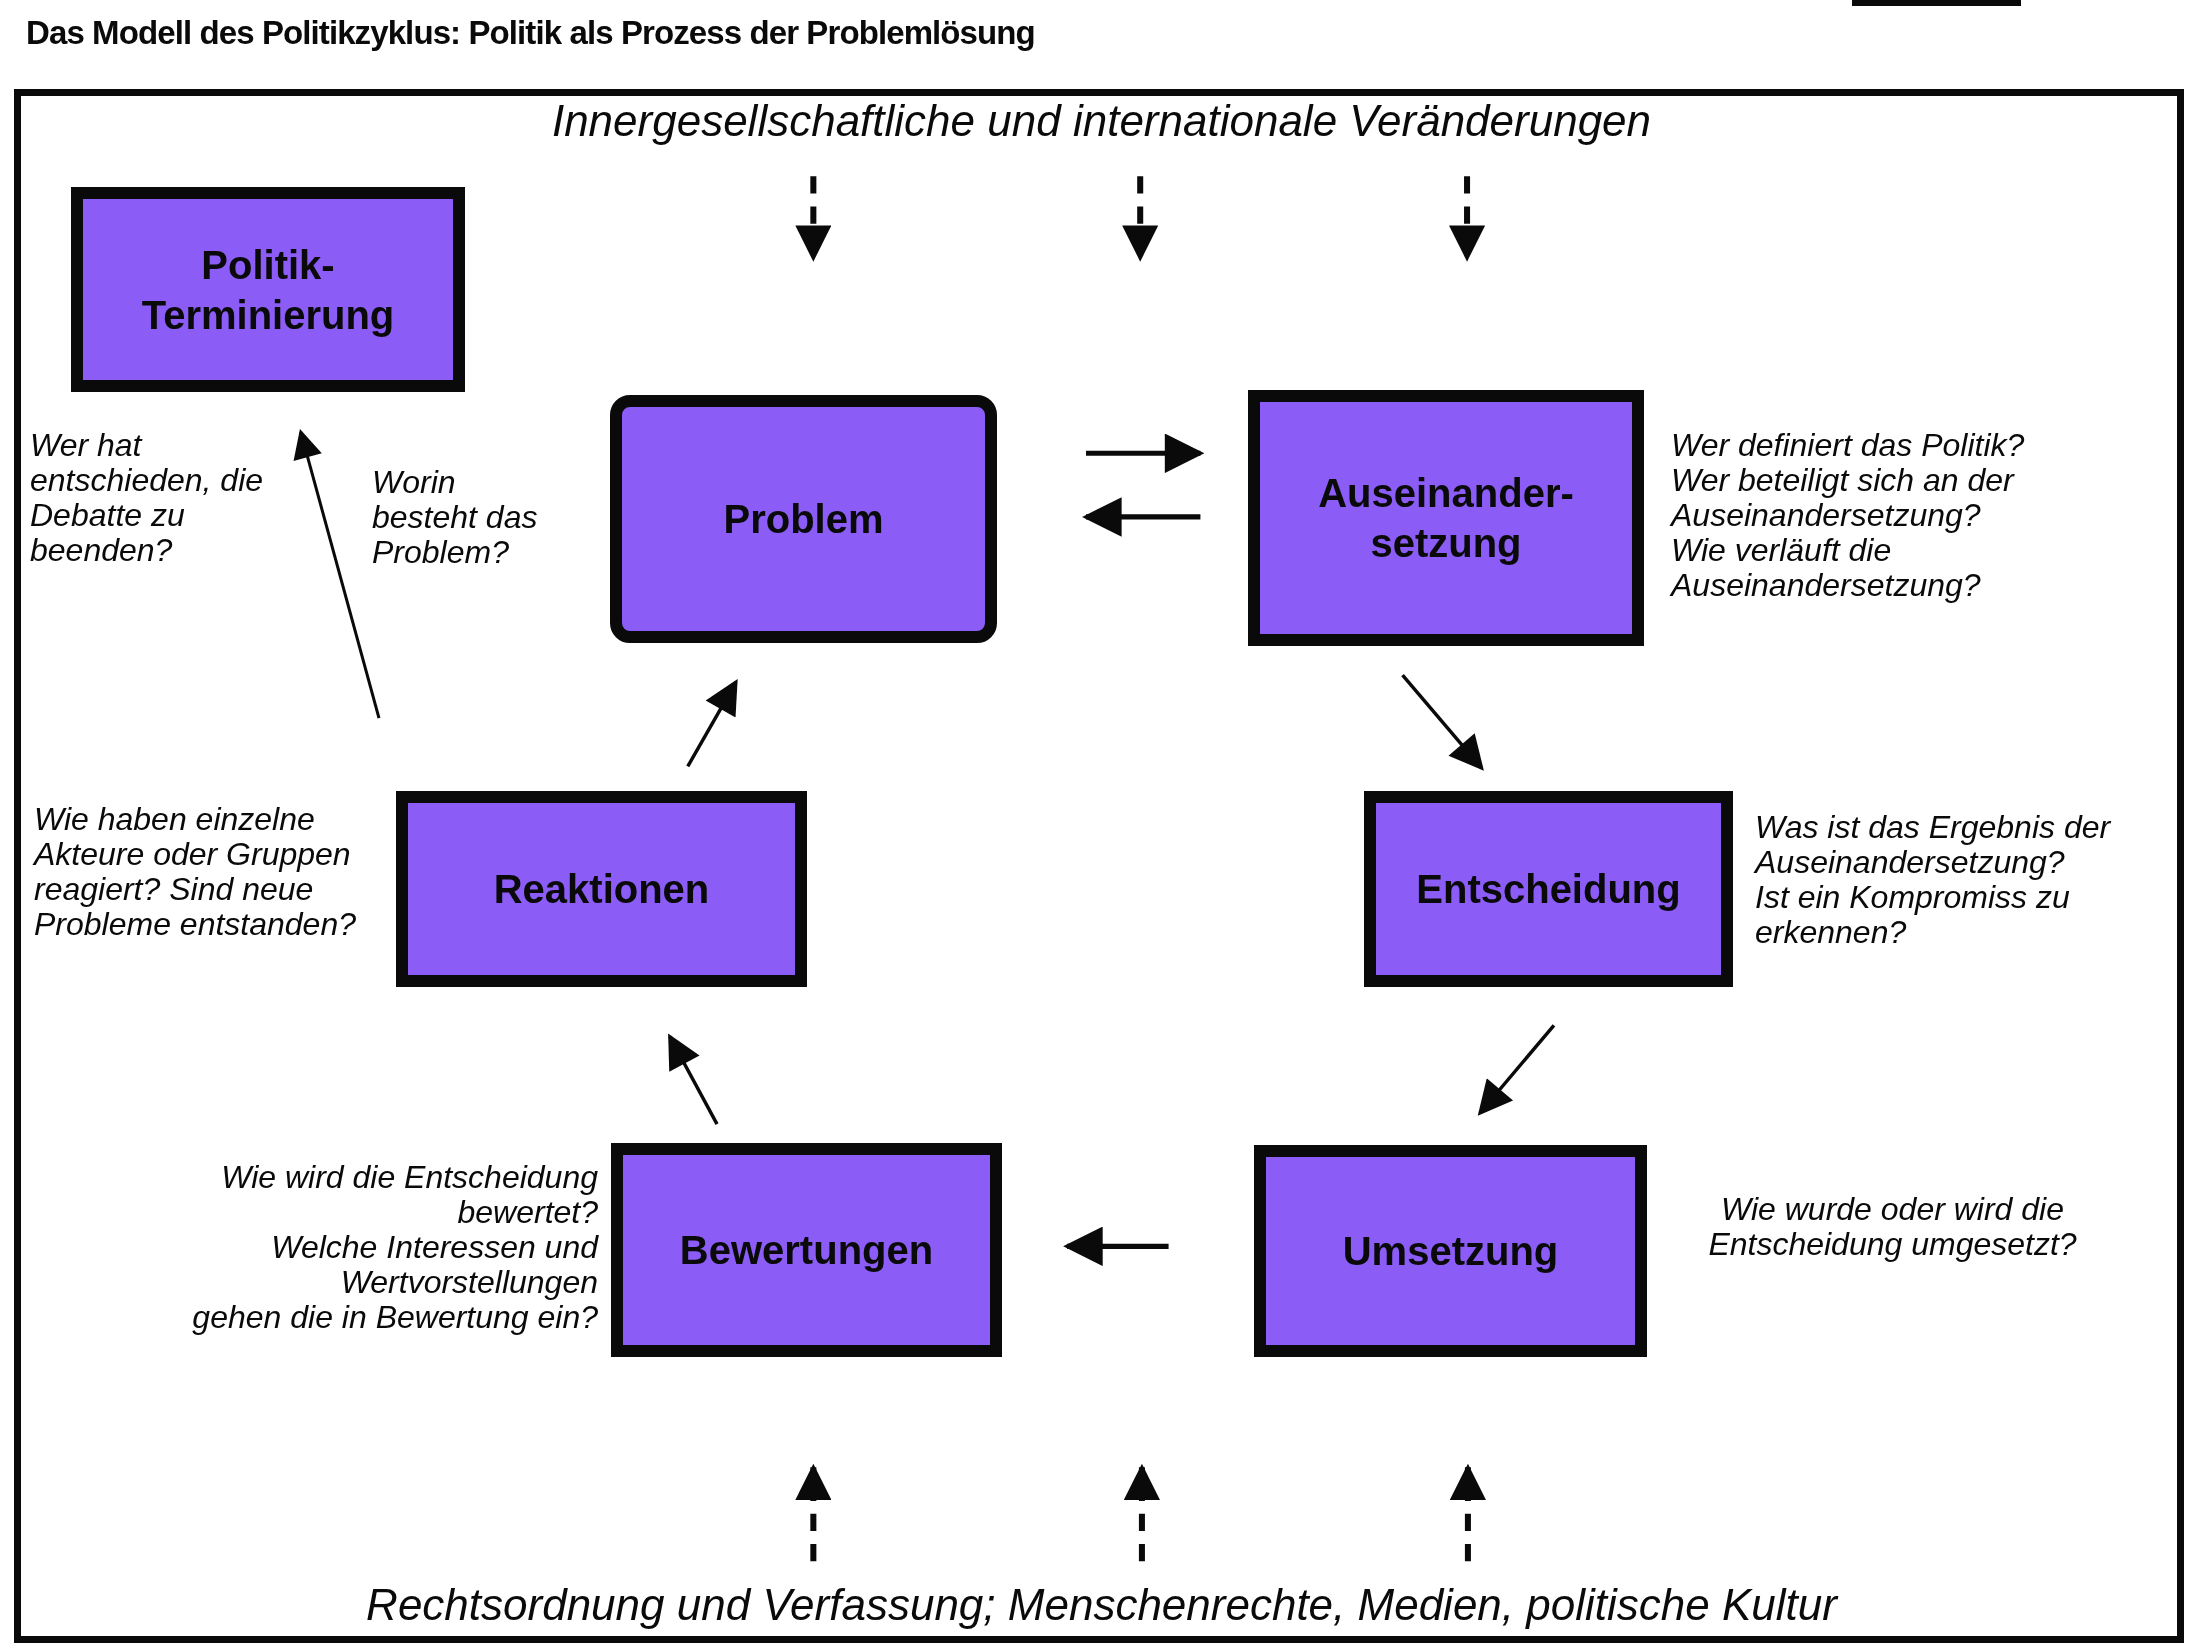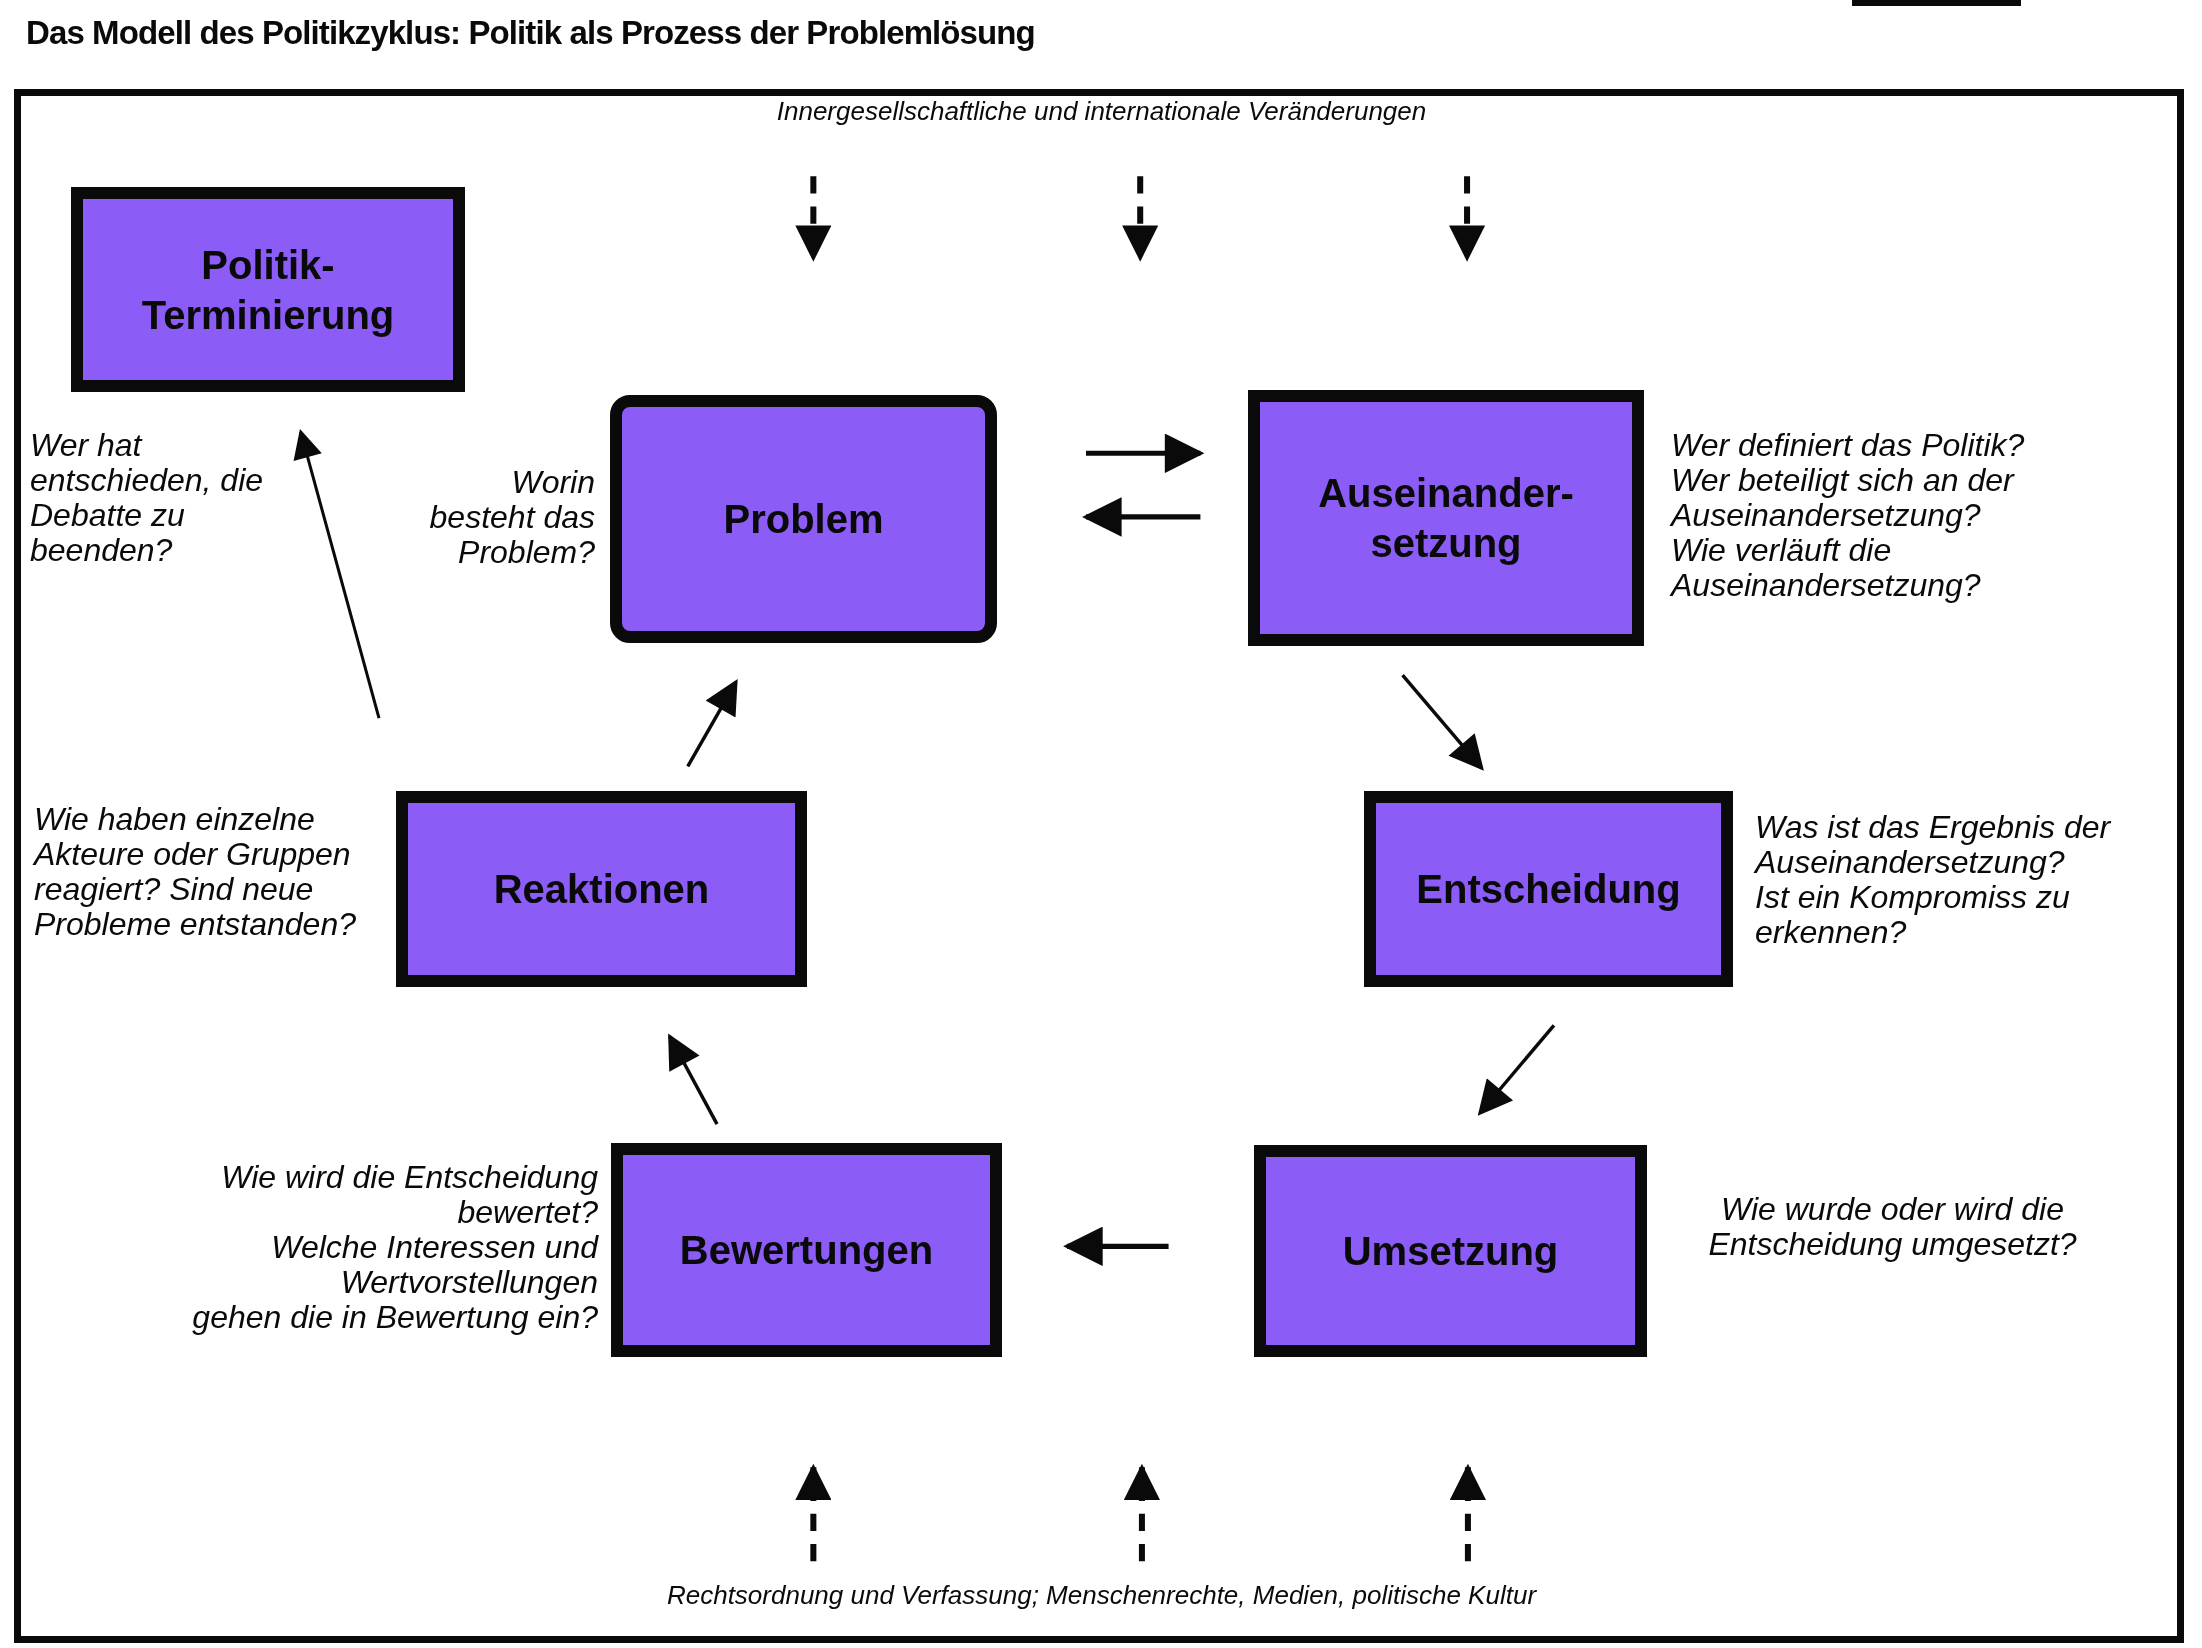--- a/index.html
+++ b/index.html
@@ -14,21 +14,21 @@
   }
   .artifact{
     position:absolute;left:1852px;top:0;width:169px;height:6px;background:#0a0a0a;
   }
   .frame{
     position:absolute;left:13.8px;top:89px;width:2170px;height:1554px;
     border:7.7px solid #0a0a0a;box-sizing:border-box;
   }
   .banner{
     position:absolute;left:0;width:2203px;text-align:center;
-    font-style:italic;font-size:26px;white-space:nowrap;
+    font-style:italic;font-size:44px;white-space:nowrap;
   }
   .banner.top{top:96px;}
   .banner.bottom{top:1580px;}
   .node{
     position:absolute;border:12px solid #0a0a0a;box-sizing:border-box;
     background:#8b5cf6;display:flex;align-items:center;justify-content:center;
     text-align:center;font-weight:bold;font-size:40px;line-height:1.25;
     white-space:pre-line;
   }
   .note{
@@ -62,21 +62,21 @@
 setzung</div>
 <div class="node" style="left:396px;top:791px;width:411px;height:196px;">Reaktionen</div>
 <div class="node" style="left:1364px;top:791px;width:369px;height:196px;">Entscheidung</div>
 <div class="node" style="left:611px;top:1143px;width:391px;height:214px;">Bewertungen</div>
 <div class="node" style="left:1254px;top:1145px;width:393px;height:212px;">Umsetzung</div>
 
 <div class="note" style="left:30px;top:428px;width:293px;text-align:left;">Wer hat
 entschieden, die
 Debatte zu
 beenden?</div>
-<div class="note" style="left:358px;top:465px;width:237px;text-align:right;">Worin
+<div class="note" style="left:372px;top:465px;width:237px;text-align:left;">Worin
 besteht das
 Problem?</div>
 <div class="note" style="left:1671px;top:428px;width:525px;text-align:left;">Wer definiert das Politik?
 Wer beteiligt sich an der
 Auseinandersetzung?
 Wie verläuft die Auseinandersetzung?</div>
 <div class="note" style="left:1755px;top:810px;width:430px;text-align:left;">Was ist das Ergebnis der
 Auseinandersetzung?
 Ist ein Kompromiss zu
 erkennen?</div>

